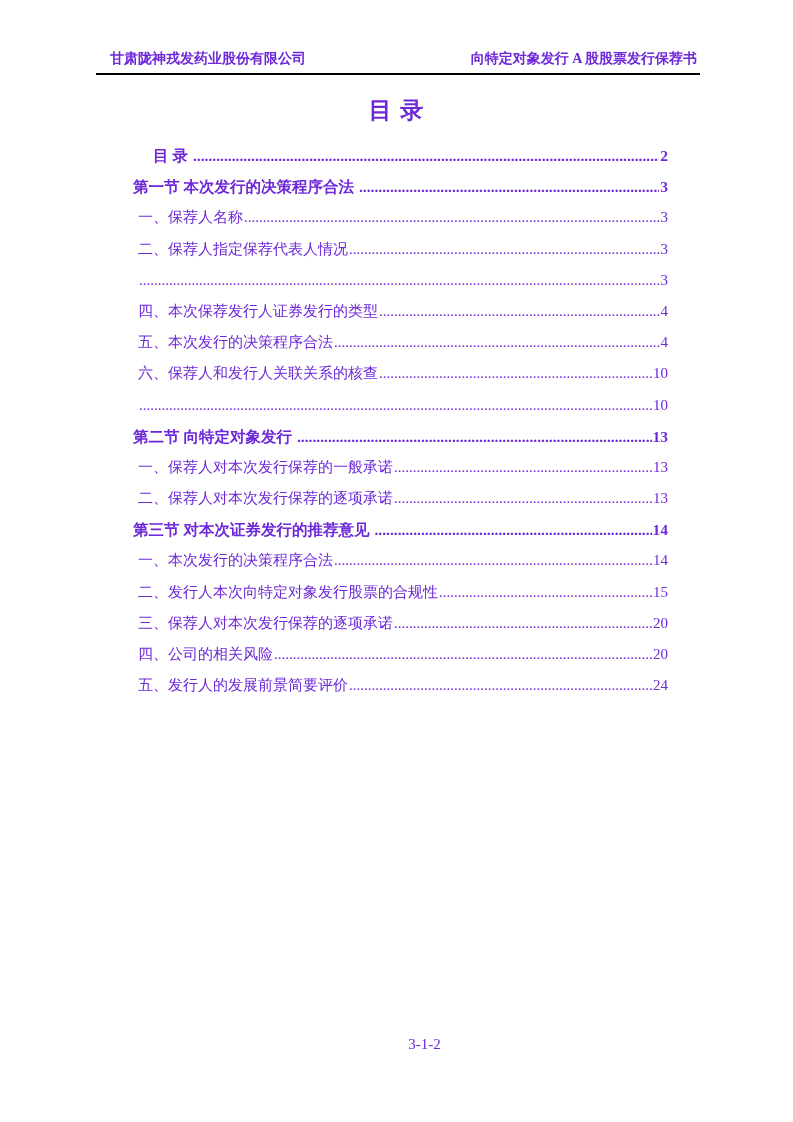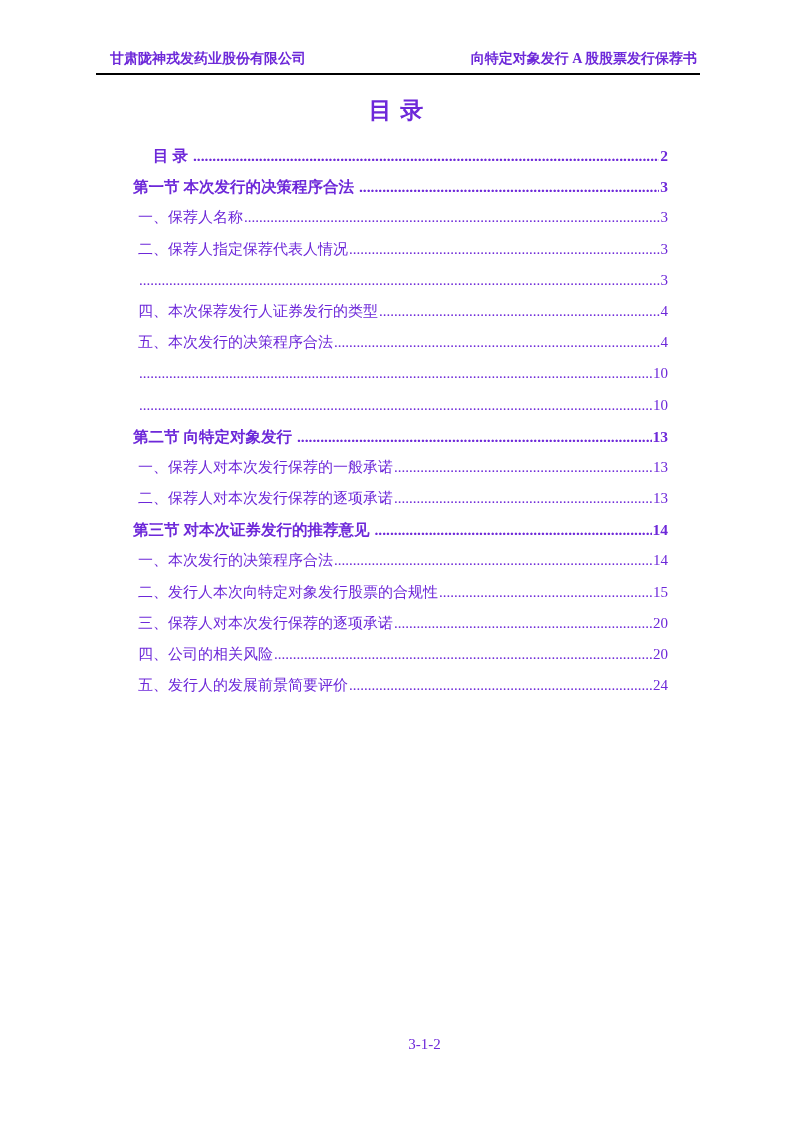--- a/index.html
+++ b/index.html
@@ -131,20 +131,21 @@
       <span class="toc-page">4</span>
     </div>
 
     <div class="toc-row item">
       <span class="toc-label">五、本次发行的决策程序合法</span>
       <span class="dots">....................................................................................................................................................................................................................................................................</span>
       <span class="toc-page">4</span>
     </div>
 
     <div class="toc-row item">
+      <span class="toc-label">六、保荐人和发行人关联关系的核查</span>
       <span class="dots">....................................................................................................................................................................................................................................................................</span>
       <span class="toc-page">10</span>
     </div>
 
     <div class="toc-row item">
       <span class="dots">....................................................................................................................................................................................................................................................................</span>
       <span class="toc-page">10</span>
     </div>
 
     <div class="toc-row chapter">

